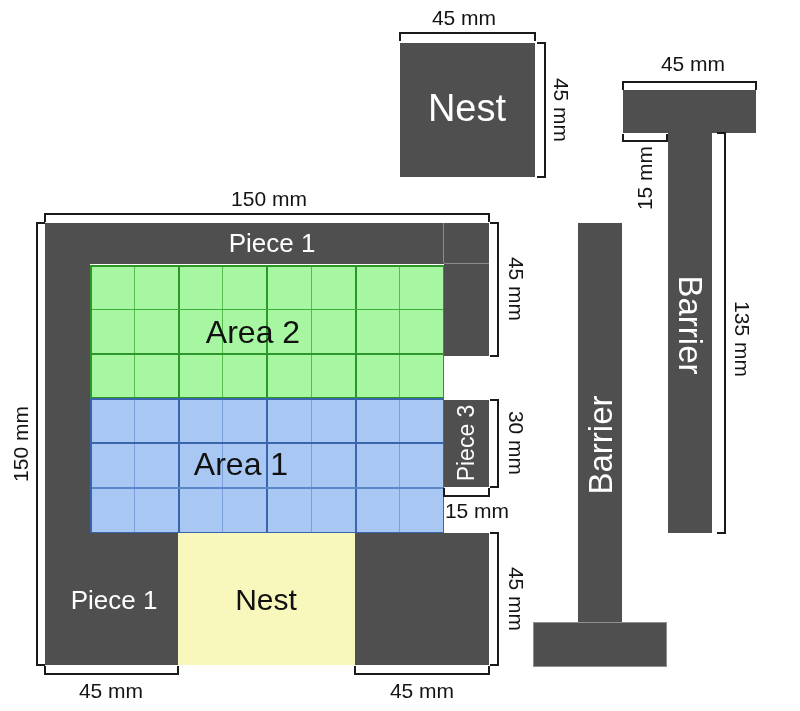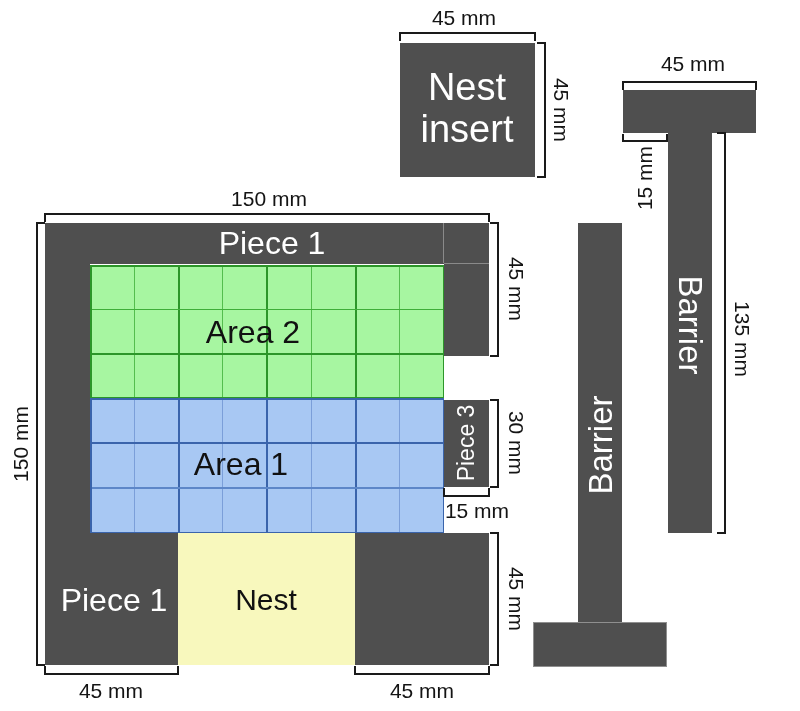--- a/index.html
+++ b/index.html
@@ -16,21 +16,21 @@
   .lbl-dark{
     position:absolute;color:#111111;white-space:nowrap;
     transform:translate(-50%,-50%);line-height:1;
   }
   .dim{
     position:absolute;color:#141414;font-size:21px;white-space:nowrap;
     transform:translate(-50%,-50%);line-height:1;
   }
   .rot-cw{transform:translate(-50%,-50%) rotate(90deg);}
   .rot-ccw{transform:translate(-50%,-50%) rotate(-90deg);}
-  .f-piece{font-size:32px;}
+  .f-piece{font-size:26px;}
   .f-area{font-size:32px;}
   .f-nest{font-size:30px;}
   .f-insert{font-size:38px;line-height:1.1;text-align:center;}
   .f-barrier{font-size:33px;}
   .f-piece3{font-size:23px;}
   svg{position:absolute;overflow:visible;}
   #dims-overlay{left:0;top:0;z-index:5;pointer-events:none;}
   .lbl,.lbl-dark,.dim{z-index:6;}
 </style>
 </head>
@@ -107,21 +107,20 @@
 
   <div class="lbl f-piece" style="left:272px;top:243px;">Piece 1</div>
   <div class="lbl f-piece" style="left:114px;top:600px;">Piece 1</div>
   <div class="lbl f-piece3 rot-ccw" style="left:466px;top:443px;">Piece 3</div>
   <div class="lbl-dark f-area" style="left:253px;top:332px;text-align:center;">Area 2</div>
   <div class="lbl-dark f-area" style="left:241px;top:464px;">Area 1</div>
   <div class="lbl-dark f-nest" style="left:266px;top:600px;">Nest</div>
 
   <div class="lbl f-insert" style="left:467px;top:109px;">
     <div>Nest</div>
-    <div>insert</div>
   </div>
 
   <div class="lbl f-barrier rot-cw" style="left:690px;top:325px;">Barrier</div>
   <div class="lbl f-barrier rot-ccw" style="left:600px;top:445px;">Barrier</div>
 
   <div class="dim" style="left:269px;top:198px;">150 mm</div>
   <div class="dim rot-ccw" style="left:20px;top:444px;">150 mm</div>
   <div class="dim rot-cw" style="left:516px;top:289px;">45 mm</div>
   <div class="dim rot-cw" style="left:516px;top:443px;">30 mm</div>
   <div class="dim" style="left:477px;top:510px;">15 mm</div>

